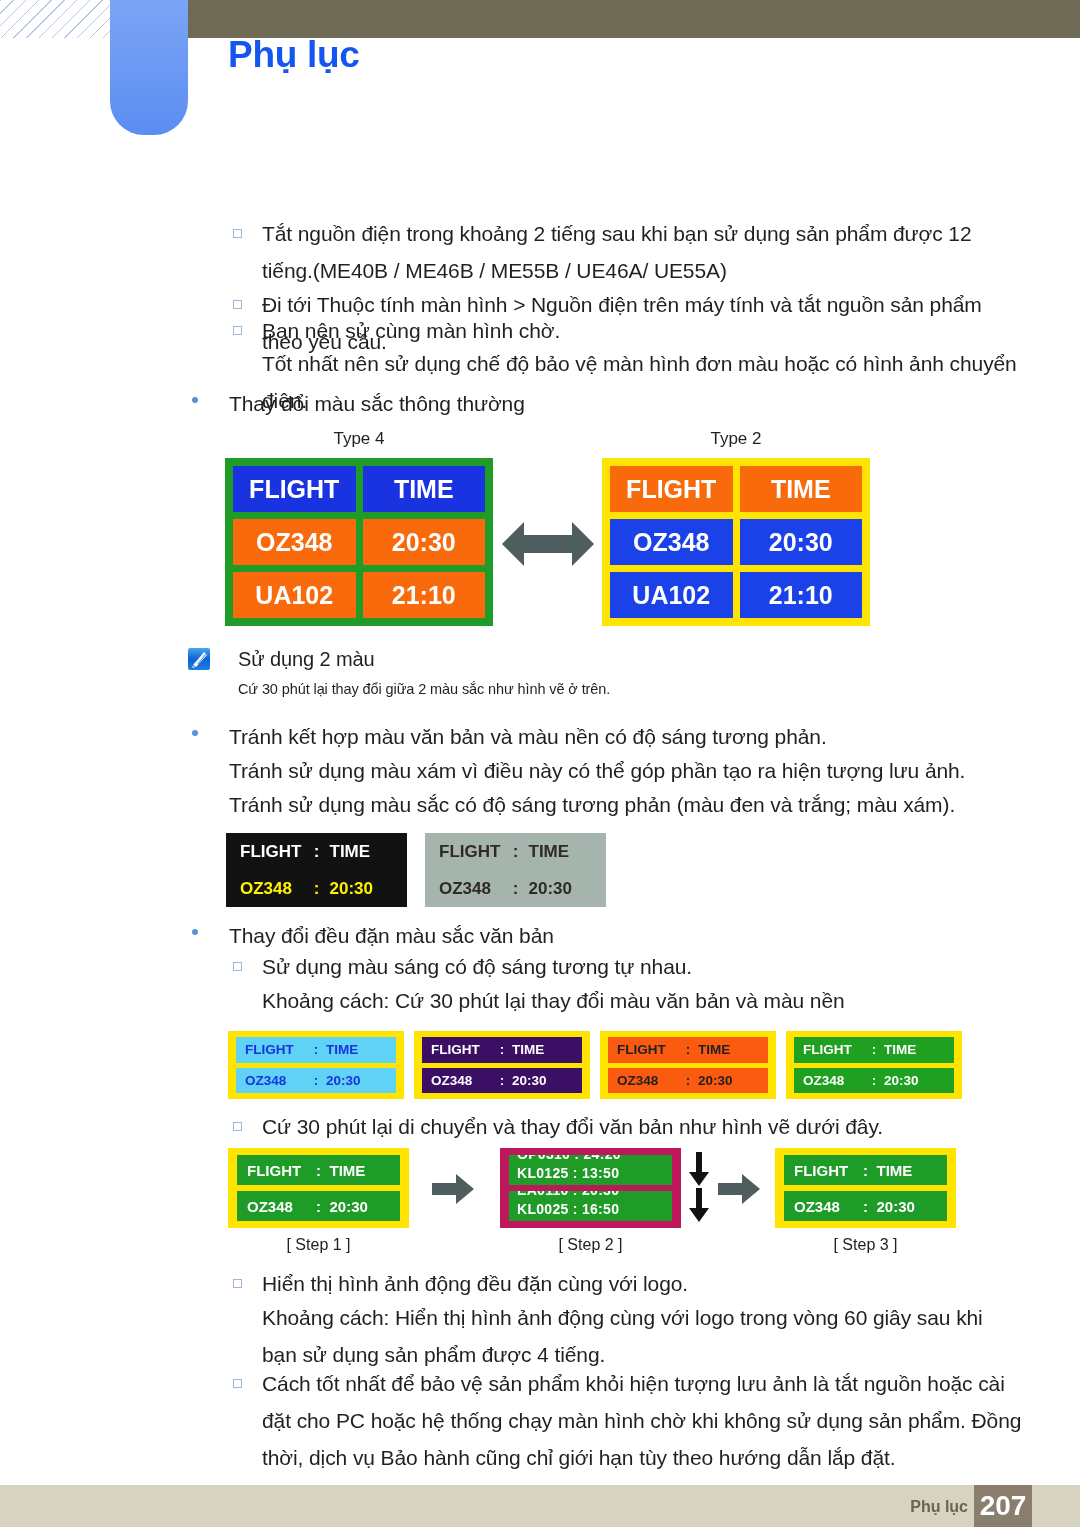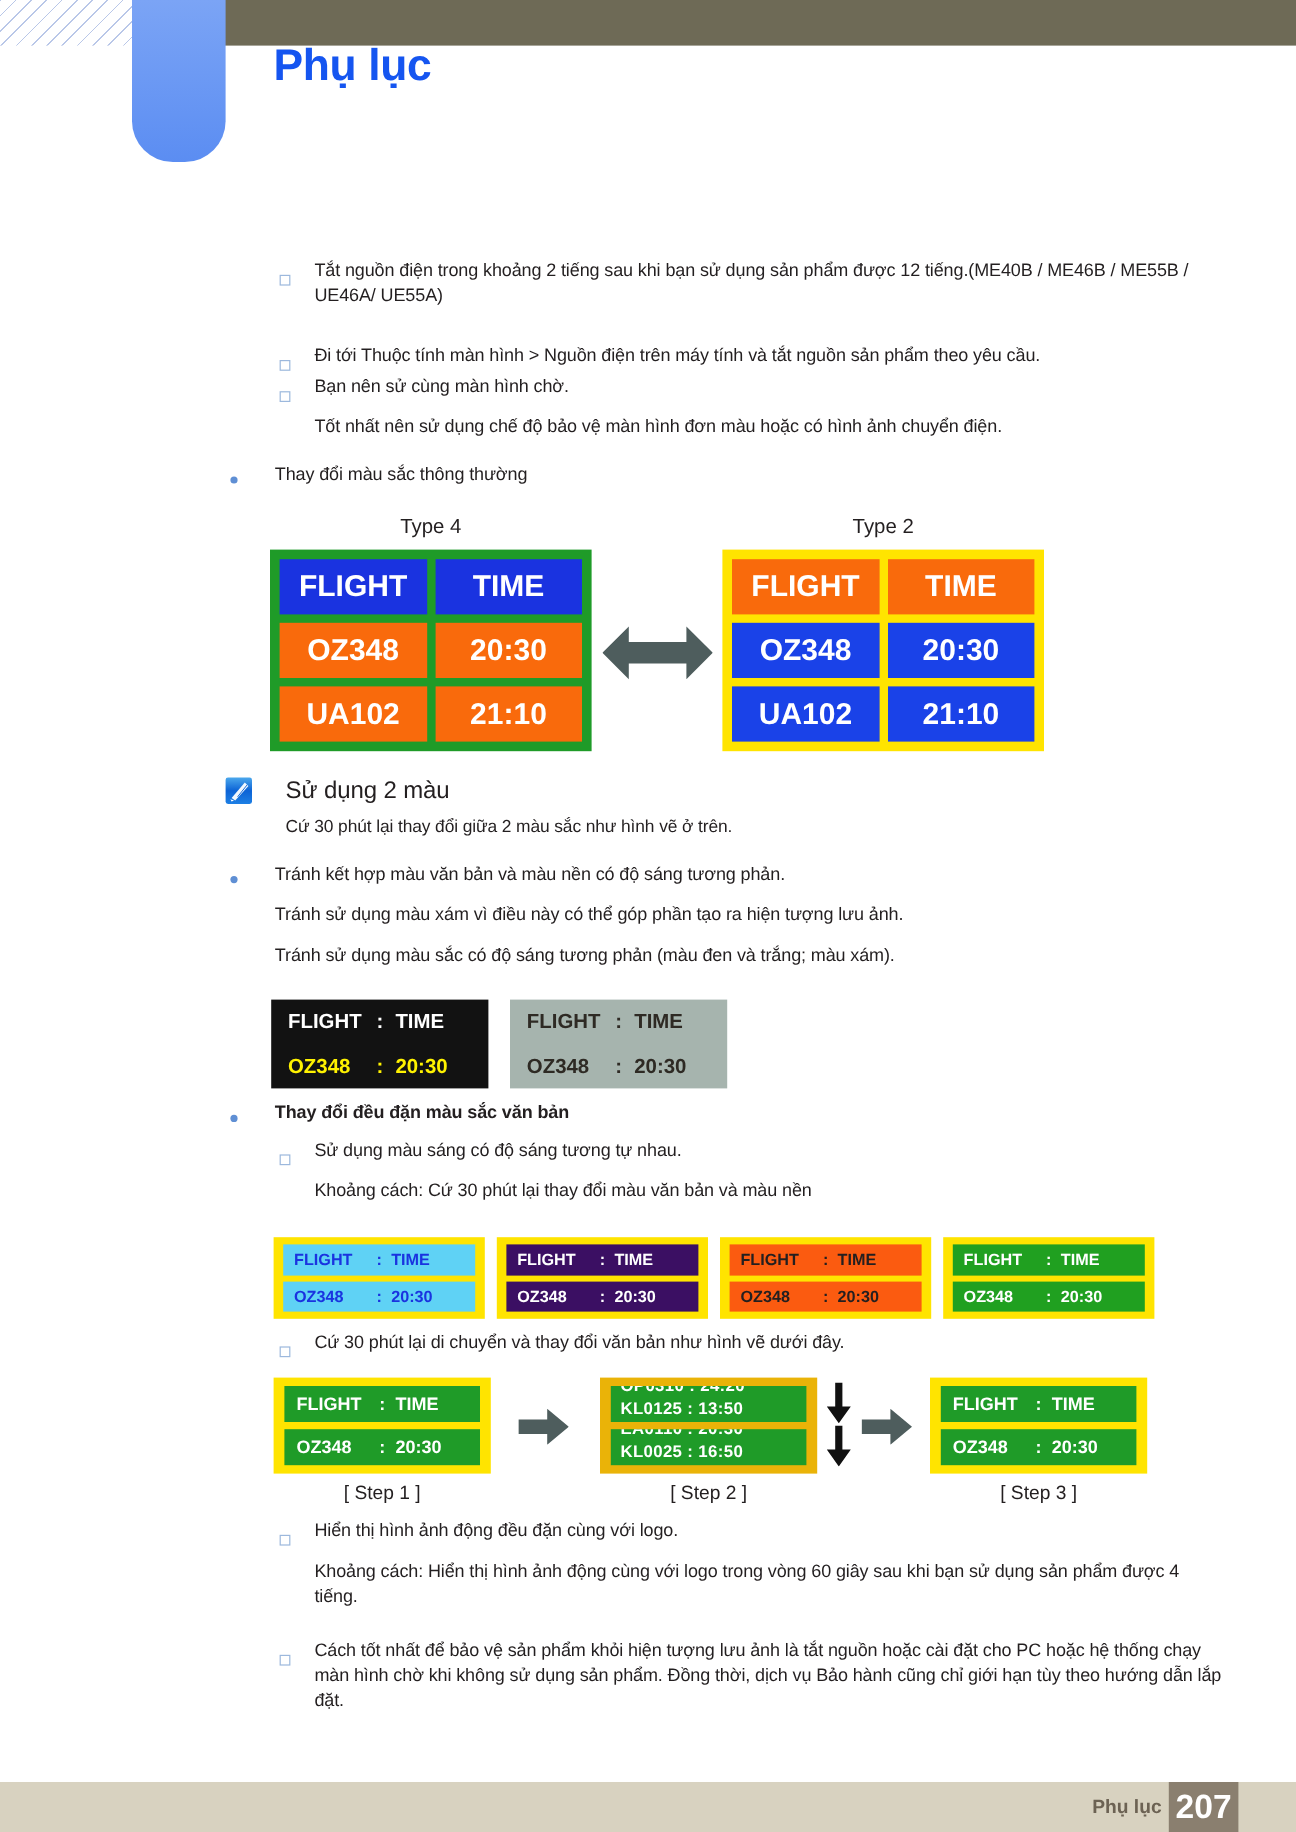--- a/index.html
+++ b/index.html
@@ -53,22 +53,22 @@
     background:#8a7f6f;
     color:#ffffff;font-size:28px;font-weight:bold;
     display:flex;align-items:center;justify-content:center;
   }
 
   
   .content{position:absolute;left:0;top:0;width:1080px;}
 
   .para{
     position:absolute;
-    font-size:15px;
-    line-height:21px;
+    font-size:21px;
+    line-height:37px;
     color:#231f20;
     letter-spacing:-0.1px;
   }
   .bullet-sq{
     position:absolute;
     width:7px;height:7px;
     border:1px solid #9cb8dd;
     background:#ffffff;
   }
   .bullet-dot{
@@ -216,21 +216,21 @@
       <span style="flex:1;text-align:left;">TIME</span>
     </div>
     <div class="prow" style="height:37px;font-size:17px;color:#2e2a24;padding:0 14px;">
       <span style="flex:1;text-align:left;">OZ348</span>
       <span style="width:26px;text-align:center;">:</span>
       <span style="flex:1;text-align:left;">20:30</span>
     </div>
   </div>
 
   <div class="bullet-dot" style="left:192px;top:929px;"></div>
-  <div class="para" style="left:229px;top:917px;width:760px;font-weight:bold;">Thay đổi đều đặn màu sắc văn bản</div>
+  <div class="para" style="left:229px;top:917px;width:760px;">Thay đổi đều đặn màu sắc văn bản</div>
 
   <div class="bullet-sq" style="left:233px;top:962px;"></div>
   <div class="para" style="left:262px;top:948px;width:740px;">Sử dụng màu sáng có độ sáng tương tự nhau.</div>
   <div class="para" style="left:262px;top:982px;width:760px;">Khoảng cách: Cứ 30 phút lại thay đổi màu văn bản và màu nền</div>
 
   <div id="colorpanels">
       <div class="panel" style="left: 228px; top: 1031px; width: 176px; height: 68px; background: rgb(255, 228, 0); padding: 6px 8px; gap: 5px; box-sizing: border-box; display: flex; flex-direction: column;">
         <div class="prow" style="flex: 1 1 0%; background: rgb(95, 210, 245); color: rgb(26, 51, 224); font-size: 13.5px; padding: 0px 9px;">
           <span style="flex: 1 1 0%; text-align: left;">FLIGHT</span>
           <span style="width: 20px; text-align: center;">:</span>
@@ -295,21 +295,21 @@
       <span style="flex:1;text-align:left;">20:30</span>
     </div>
   </div>
 
   <div style="position:absolute;left:432px;top:1174px;">
     <svg width="42" height="30" viewBox="0 0 42 30">
       <polygon points="0,9 24,9 24,0 42,15 24,30 24,21 0,21" fill="#4e5d5d"></polygon>
     </svg>
   </div>
 
-  <div class="panel" style="left:500px;top:1148px;width:181px;height:80px;background:#eab308;padding:7px 9px;gap:6px;box-sizing:border-box;display:flex;flex-direction:column;overflow:hidden;">
+  <div class="panel" style="left:500px;top:1148px;width:181px;height:80px;background:#be185d;padding:7px 9px;gap:6px;box-sizing:border-box;display:flex;flex-direction:column;overflow:hidden;">
     <div style="flex:1;background:#1f9b28;color:#ffffff;font-size:14px;font-weight:bold;padding:0 8px;overflow:hidden;position:relative;box-sizing:border-box;">
       <div style="position:absolute;left:8px;top:-9px;white-space:nowrap;letter-spacing:0.3px;">OP0310 : 24:20</div>
       <div style="position:absolute;left:8px;top:10px;white-space:nowrap;letter-spacing:0.3px;">KL0125 : 13:50</div>
     </div>
     <div style="flex:1;background:#1f9b28;color:#ffffff;font-size:14px;font-weight:bold;padding:0 8px;overflow:hidden;position:relative;box-sizing:border-box;">
       <div style="position:absolute;left:8px;top:-9px;white-space:nowrap;letter-spacing:0.3px;">EA0110 : 20:30</div>
       <div style="position:absolute;left:8px;top:10px;white-space:nowrap;letter-spacing:0.3px;">KL0025 : 16:50</div>
     </div>
   </div>
 

